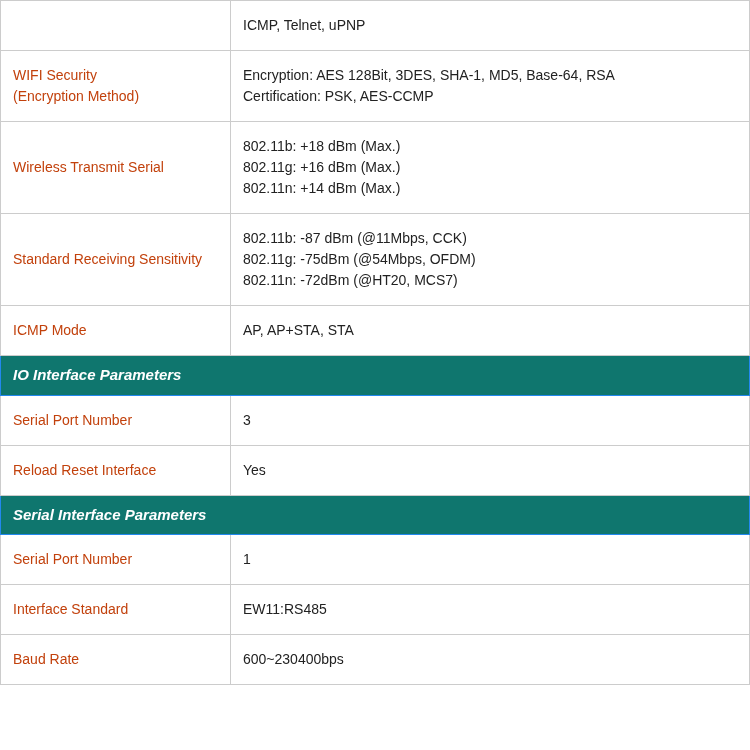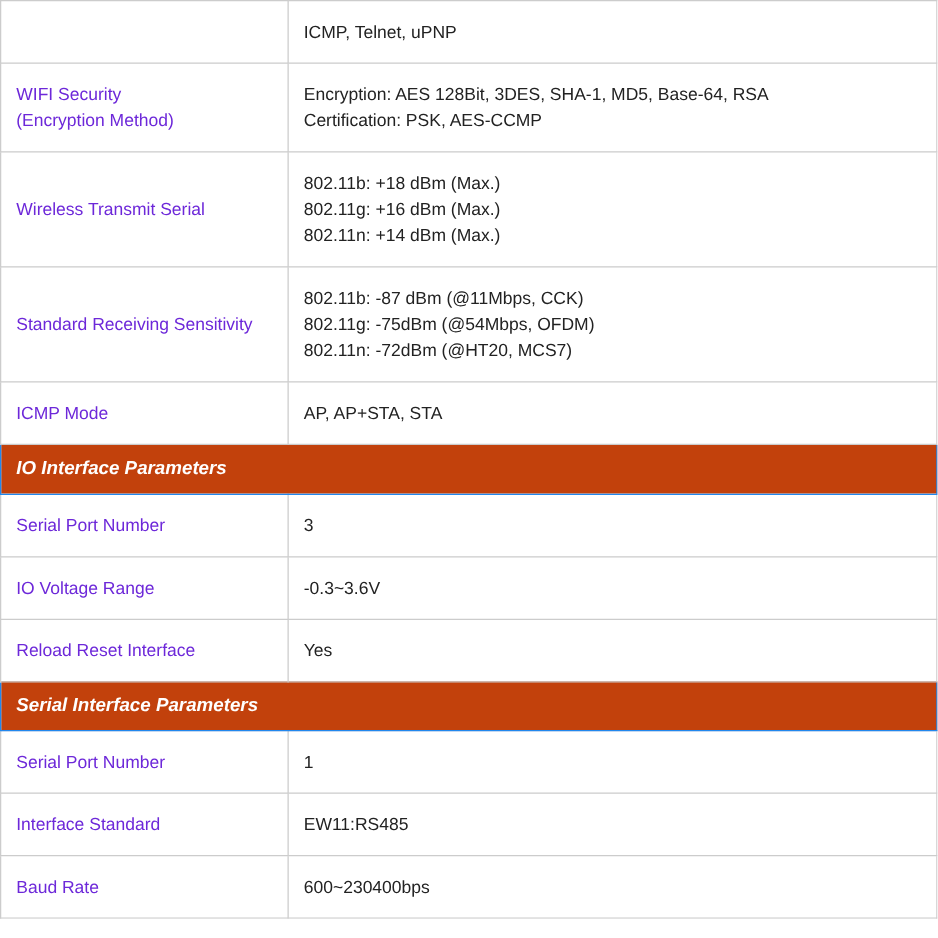--- a/index.html
+++ b/index.html
@@ -21,27 +21,27 @@
       border-collapse: collapse;
     }
     td {
       border: 1px solid #ccc;
       padding: 14px 12px;
       vertical-align: middle;
       line-height: 1.5;
     }
     .label-col {
       width: 230px;
-      color: #6d28d9;
+      color: #c2410c;
     }
     .value-col {
       color: #222;
     }
     .section-header td {
-      background-color: #c2410c;
+      background-color: #0f766e;
       color: #fff;
       font-style: italic;
       font-weight: bold;
       font-size: 15px;
       padding: 8px 12px;
       border: 1px solid #2288ee;
     }
     tr:not(.section-header) td {
       background-color: #fff;
     }
@@ -73,24 +73,20 @@
         <td class="value-col">AP, AP+STA, STA</td>
       </tr>
         <tr class="section-header">
         <td colspan="2">IO Interface Parameters</td>
       </tr>
         <tr>
         <td class="label-col">Serial Port Number</td>
         <td class="value-col">3</td>
       </tr>
         <tr>
-        <td class="label-col">IO Voltage Range</td>
-        <td class="value-col">-0.3~3.6V</td>
-      </tr>
-        <tr>
         <td class="label-col">Reload Reset Interface</td>
         <td class="value-col">Yes</td>
       </tr>
         <tr class="section-header">
         <td colspan="2">Serial Interface Parameters</td>
       </tr>
         <tr>
         <td class="label-col">Serial Port Number</td>
         <td class="value-col">1</td>
       </tr>

